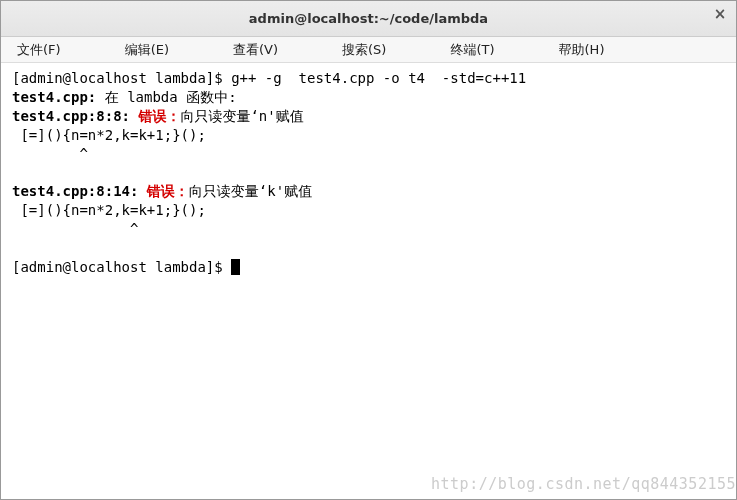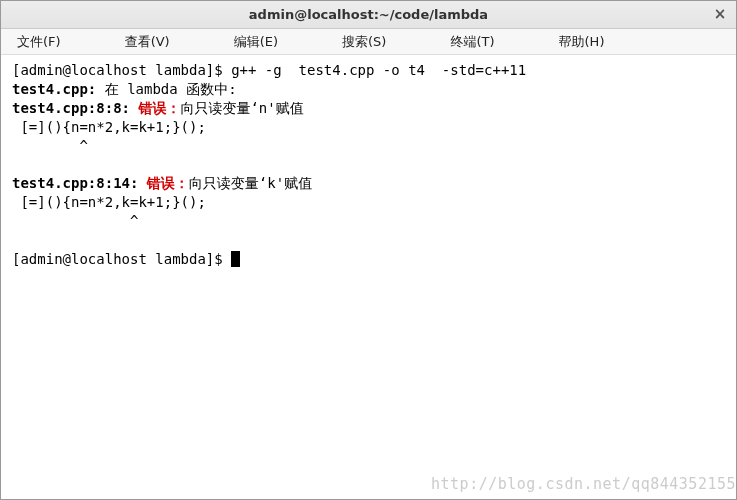--- a/index.html
+++ b/index.html
@@ -8,21 +8,21 @@
     padding: 0;
     font-family: "DejaVu Sans", "Liberation Sans", sans-serif;
     background: #fff;
     width: 737px;
     height: 500px;
     overflow: hidden;
     position: relative;
     border: 1px solid #999;
   }
   .titlebar {
-    height: 28px;
+    height: 36px;
     background: linear-gradient(#ededed, #e4e4e4);
     border-bottom: 1px solid #ccc;
     display: flex;
     align-items: center;
     justify-content: center;
     position: relative;
     font-size: 13px;
     font-weight: bold;
     color: #333;
   }
@@ -90,22 +90,22 @@
 </head>
 <body>
 
 <div class="titlebar">
   <span>admin@localhost:~/code/lambda</span>
   <span class="close">×</span>
 </div>
 
 <div class="menubar">
   <span class="menuitem">文件(F)</span>
+  <span class="menuitem">编辑(E)</span>
   <span class="menuitem">查看(V)</span>
-  <span class="menuitem">编辑(E)</span>
   <span class="menuitem">搜索(S)</span>
   <span class="menuitem">终端(T)</span>
   <span class="menuitem">帮助(H)</span>
 </div>
 
 <div class="terminal"><span>[admin@localhost lambda]$ </span><span>g++ -g  test4.cpp -o t4  -std=c++11</span>
 <span class="bold">test4.cpp:</span><span> 在 lambda 函数中:</span>
 <span class="bold">test4.cpp:8:8: </span><span class="red">错误：</span><span>向只读变量‘n'赋值</span>
 <span> [=](){n=n*2,k=k+1;}();</span>
 <span class="caret-line">        ^</span>

